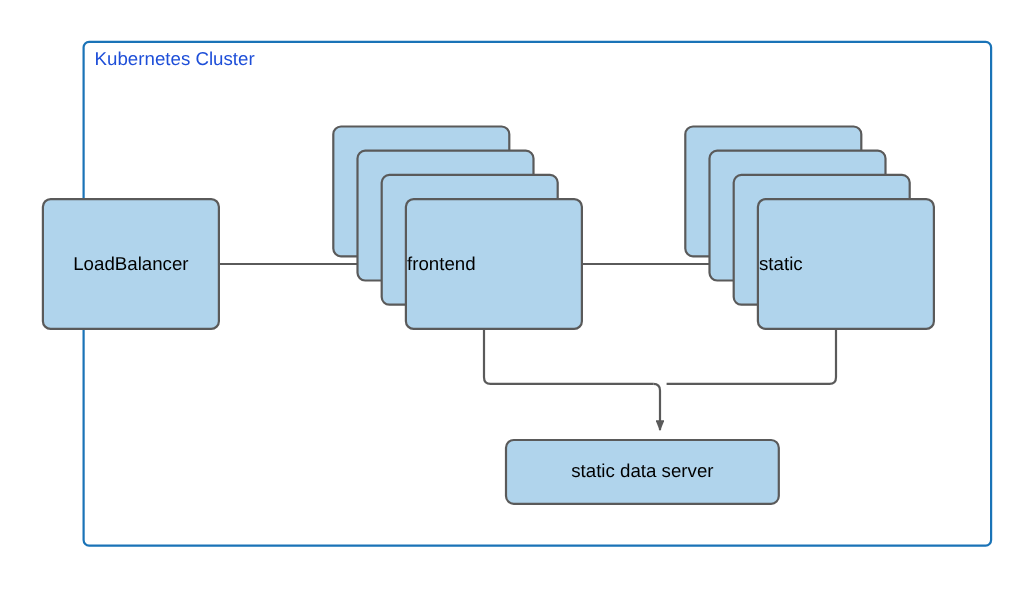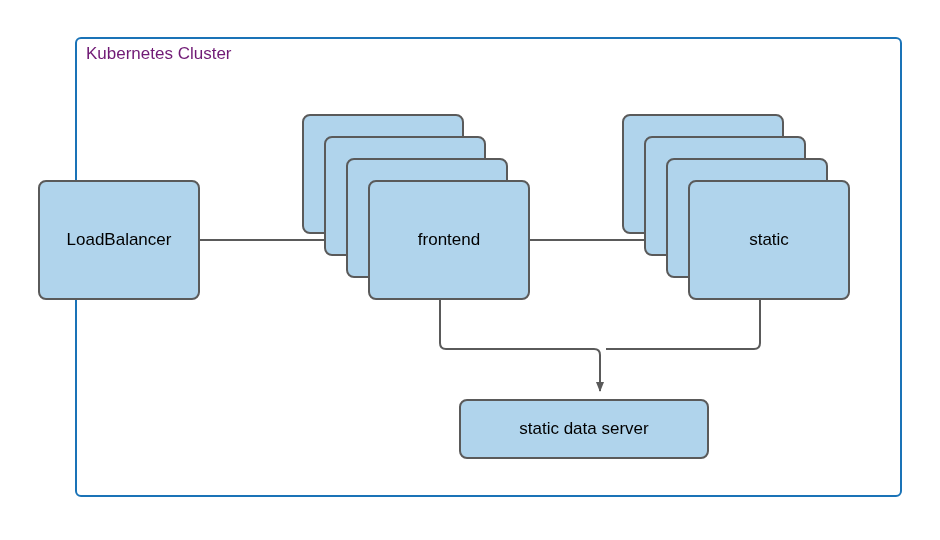--- a/index.html
+++ b/index.html
@@ -26,21 +26,21 @@
     border: 2px solid #1a73b7;
     border-radius: 6px;
     box-sizing: border-box;
     background: transparent;
   }
   .cluster-label {
     position: absolute;
     left: 86px;
     top: 44px;
     font-size: 17px;
-    color: #701a75;
+    color: #1d4ed8;
     white-space: nowrap;
     line-height: 20px;
   }
   .node {
     position: absolute;
     background: #b0d4ec;
     border: 2px solid #5a5a5a;
     border-radius: 8px;
     box-sizing: border-box;
     display: flex;
@@ -75,21 +75,20 @@
     border-radius: 8px;
     box-sizing: border-box;
   }
   .stack .layer.l1 { left: 0px;  top: 0px;  }
   .stack .layer.l2 { left: 22px; top: 22px; }
   .stack .layer.l3 { left: 44px; top: 44px; }
   .stack .layer.l4 {
     left: 66px; top: 66px;
     display: flex;
     align-items: center;
-    justify-content: center;
   }
   .sds {
     left: 459px;
     top: 399px;
     width: 250px;
     height: 60px;
   }
   .edges {
     position: absolute;
     left: 0;

